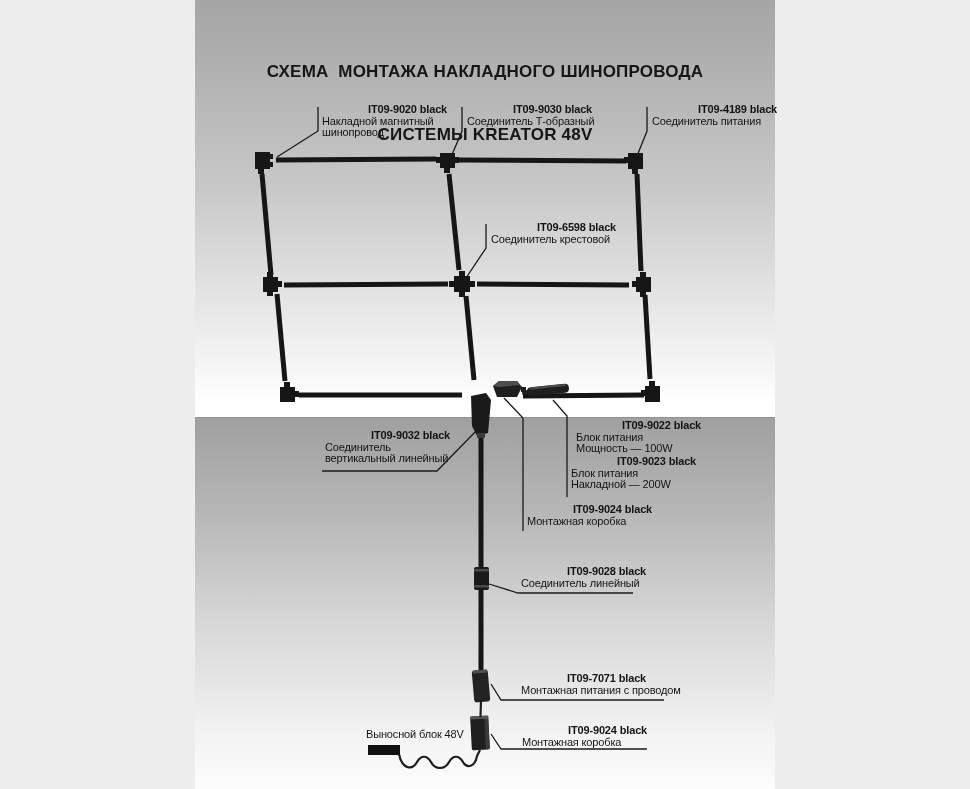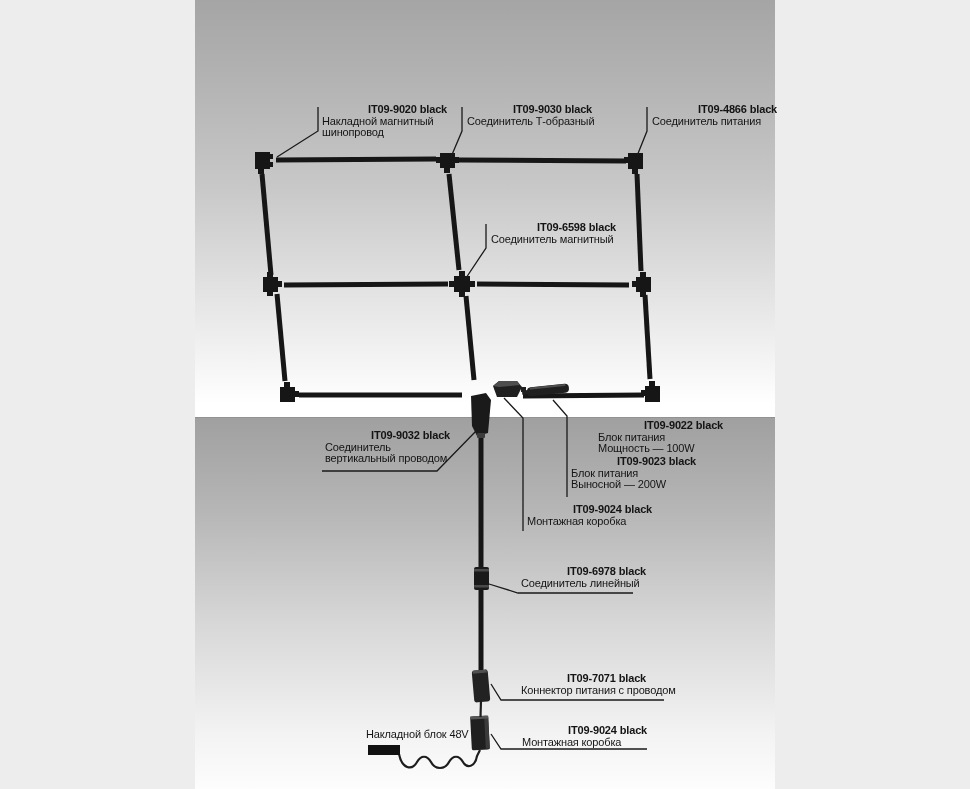--- a/index.html
+++ b/index.html
@@ -19,20 +19,24 @@
   .leader{stroke:#1a1a1a;stroke-width:1.3;fill:none;}
   .blk{fill:#161616;}
 </style>
 </head>
 <body>
 
 <div class="stage">
   <div class="ceiling"></div>
   <div class="wall"></div>
 
+  <div class="title">
+    <div>СХЕМА  МОНТАЖА НАКЛАДНОГО ШИНОПРОВОДА</div>
+    <div>СИСТЕМЫ KREATOR 48V</div>
+  </div>
 
   <svg class="overlay" viewBox="0 0 970 789">
 
     <g>
       <line class="track" x1="276" y1="160" x2="436" y2="159"></line>
       <line class="track" x1="459" y1="160" x2="626" y2="161"></line>
       <line class="track" x1="284" y1="285" x2="448" y2="284"></line>
       <line class="track" x1="477" y1="284" x2="629" y2="285"></line>
       <line class="track" x1="299" y1="395" x2="462" y2="395"></line>
       <line class="track" x1="523" y1="396" x2="644" y2="395"></line>
@@ -151,63 +155,63 @@
     <div class="desc">Накладной магнитный</div>
     <div class="desc">шинопровод</div>
   </div>
 
   <div class="lbl" style="left:467px;top:104px">
     <div class="code">IT09-9030 black</div>
     <div class="desc">Соединитель Т-образный</div>
   </div>
 
   <div class="lbl" style="left:652px;top:104px">
-    <div class="code">IT09-4866 black</div>
+    <div class="code">IT09-4189 black</div>
     <div class="desc">Соединитель питания</div>
   </div>
 
   <div class="lbl" style="left:491px;top:222px">
     <div class="code">IT09-6598 black</div>
-    <div class="desc">Соединитель магнитный</div>
+    <div class="desc">Соединитель крестовой</div>
   </div>
 
   <div class="lbl" style="left:325px;top:430px">
     <div class="code">IT09-9032 black</div>
     <div class="desc">Соединитель</div>
-    <div class="desc">вертикальный проводом</div>
-  </div>
-
-  <div class="lbl" style="left:598px;top:420px">
+    <div class="desc">вертикальный линейный</div>
+  </div>
+
+  <div class="lbl" style="left:576px;top:420px">
     <div class="code">IT09-9022 black</div>
     <div class="desc">Блок питания</div>
     <div class="desc">Мощность — 100W</div>
   </div>
 
   <div class="lbl" style="left:571px;top:456px">
     <div class="code">IT09-9023 black</div>
     <div class="desc">Блок питания</div>
-    <div class="desc">Выносной — 200W</div>
+    <div class="desc">Накладной — 200W</div>
   </div>
 
   <div class="lbl" style="left:527px;top:504px">
     <div class="code">IT09-9024 black</div>
     <div class="desc">Монтажная коробка</div>
   </div>
 
   <div class="lbl" style="left:521px;top:566px">
-    <div class="code">IT09-6978 black</div>
+    <div class="code">IT09-9028 black</div>
     <div class="desc">Соединитель линейный</div>
   </div>
 
   <div class="lbl" style="left:521px;top:673px">
     <div class="code">IT09-7071 black</div>
-    <div class="desc">Коннектор питания с проводом</div>
+    <div class="desc">Монтажная питания с проводом</div>
   </div>
 
   <div class="lbl" style="left:522px;top:725px">
     <div class="code">IT09-9024 black</div>
     <div class="desc">Монтажная коробка</div>
   </div>
 
   <div class="lbl" style="left:366px;top:729px">
-    <div class="desc">Накладной блок 48V</div>
+    <div class="desc">Выносной блок 48V</div>
   </div>
 </div>
 
 </body></html>

